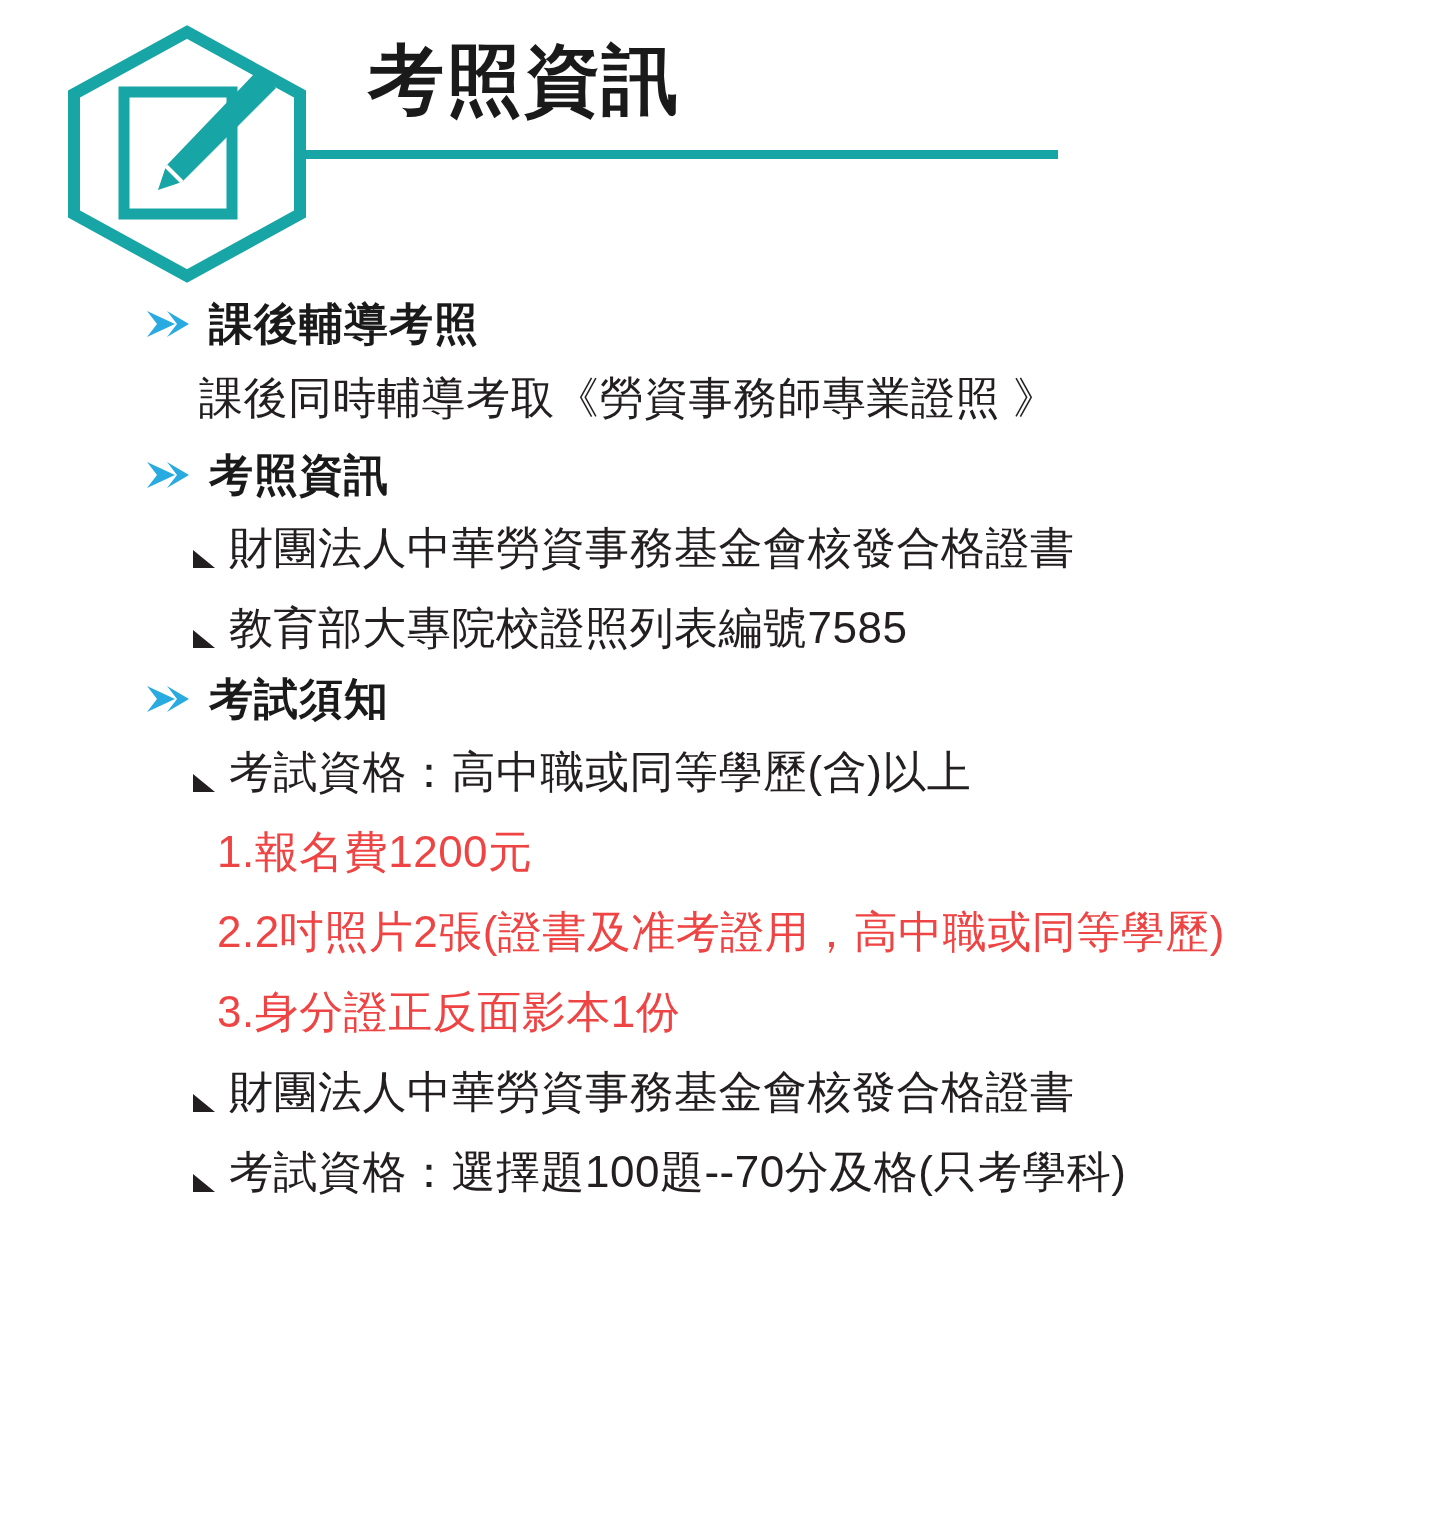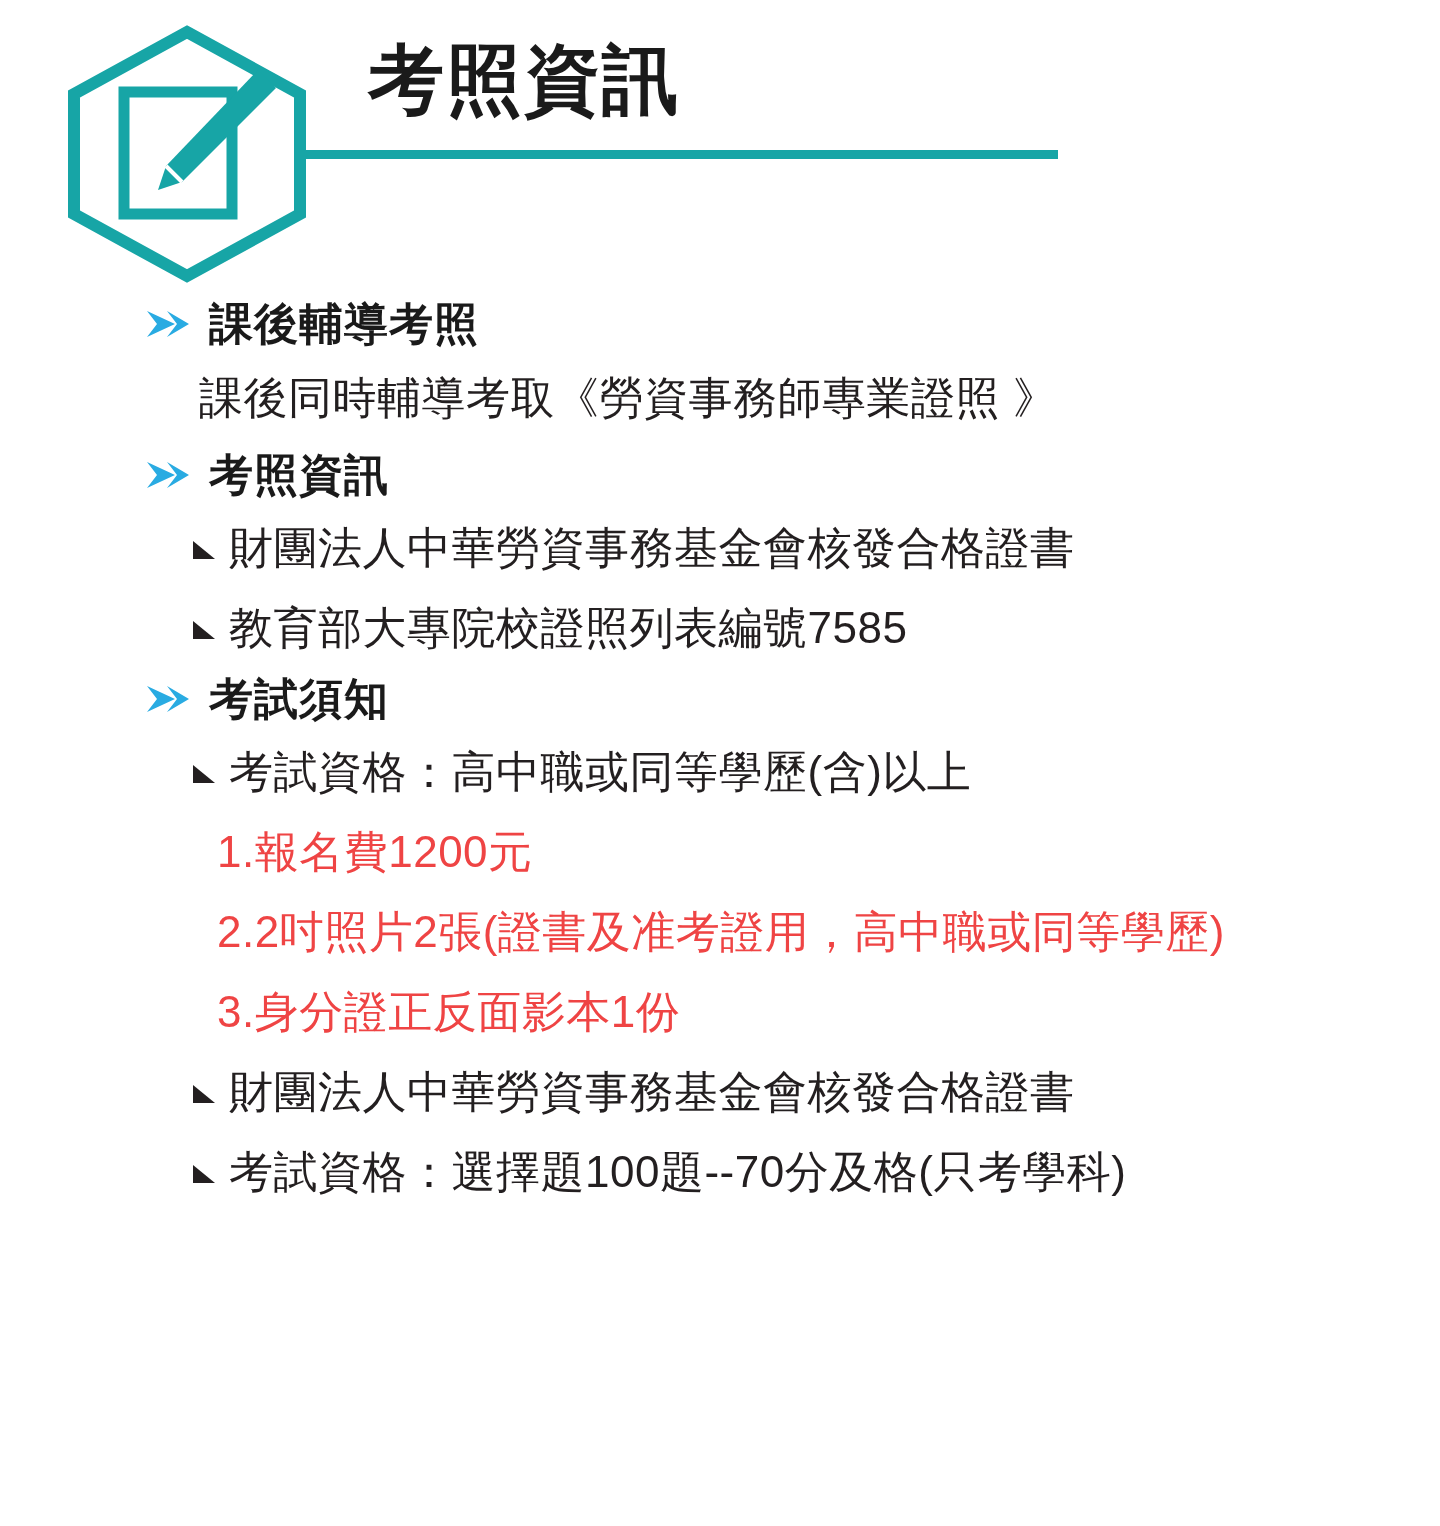--- a/index.html
+++ b/index.html
@@ -86,21 +86,21 @@
     padding-left: 150px;
     font-size: 44px;
     line-height: 1.55;
     color: #231f20;
     margin-bottom: 18px;
     letter-spacing: 0.5px;
   }
 
   .bullet-row {
     display: flex;
-    align-items: flex-start;
+    align-items: center;
     padding-left: 142px;
     margin-bottom: 14px;
   }
   .tri-icon {
     width: 26px;
     height: 26px;
     flex: 0 0 auto;
     margin-top: 22px;
     margin-right: 12px;
     display: block;

